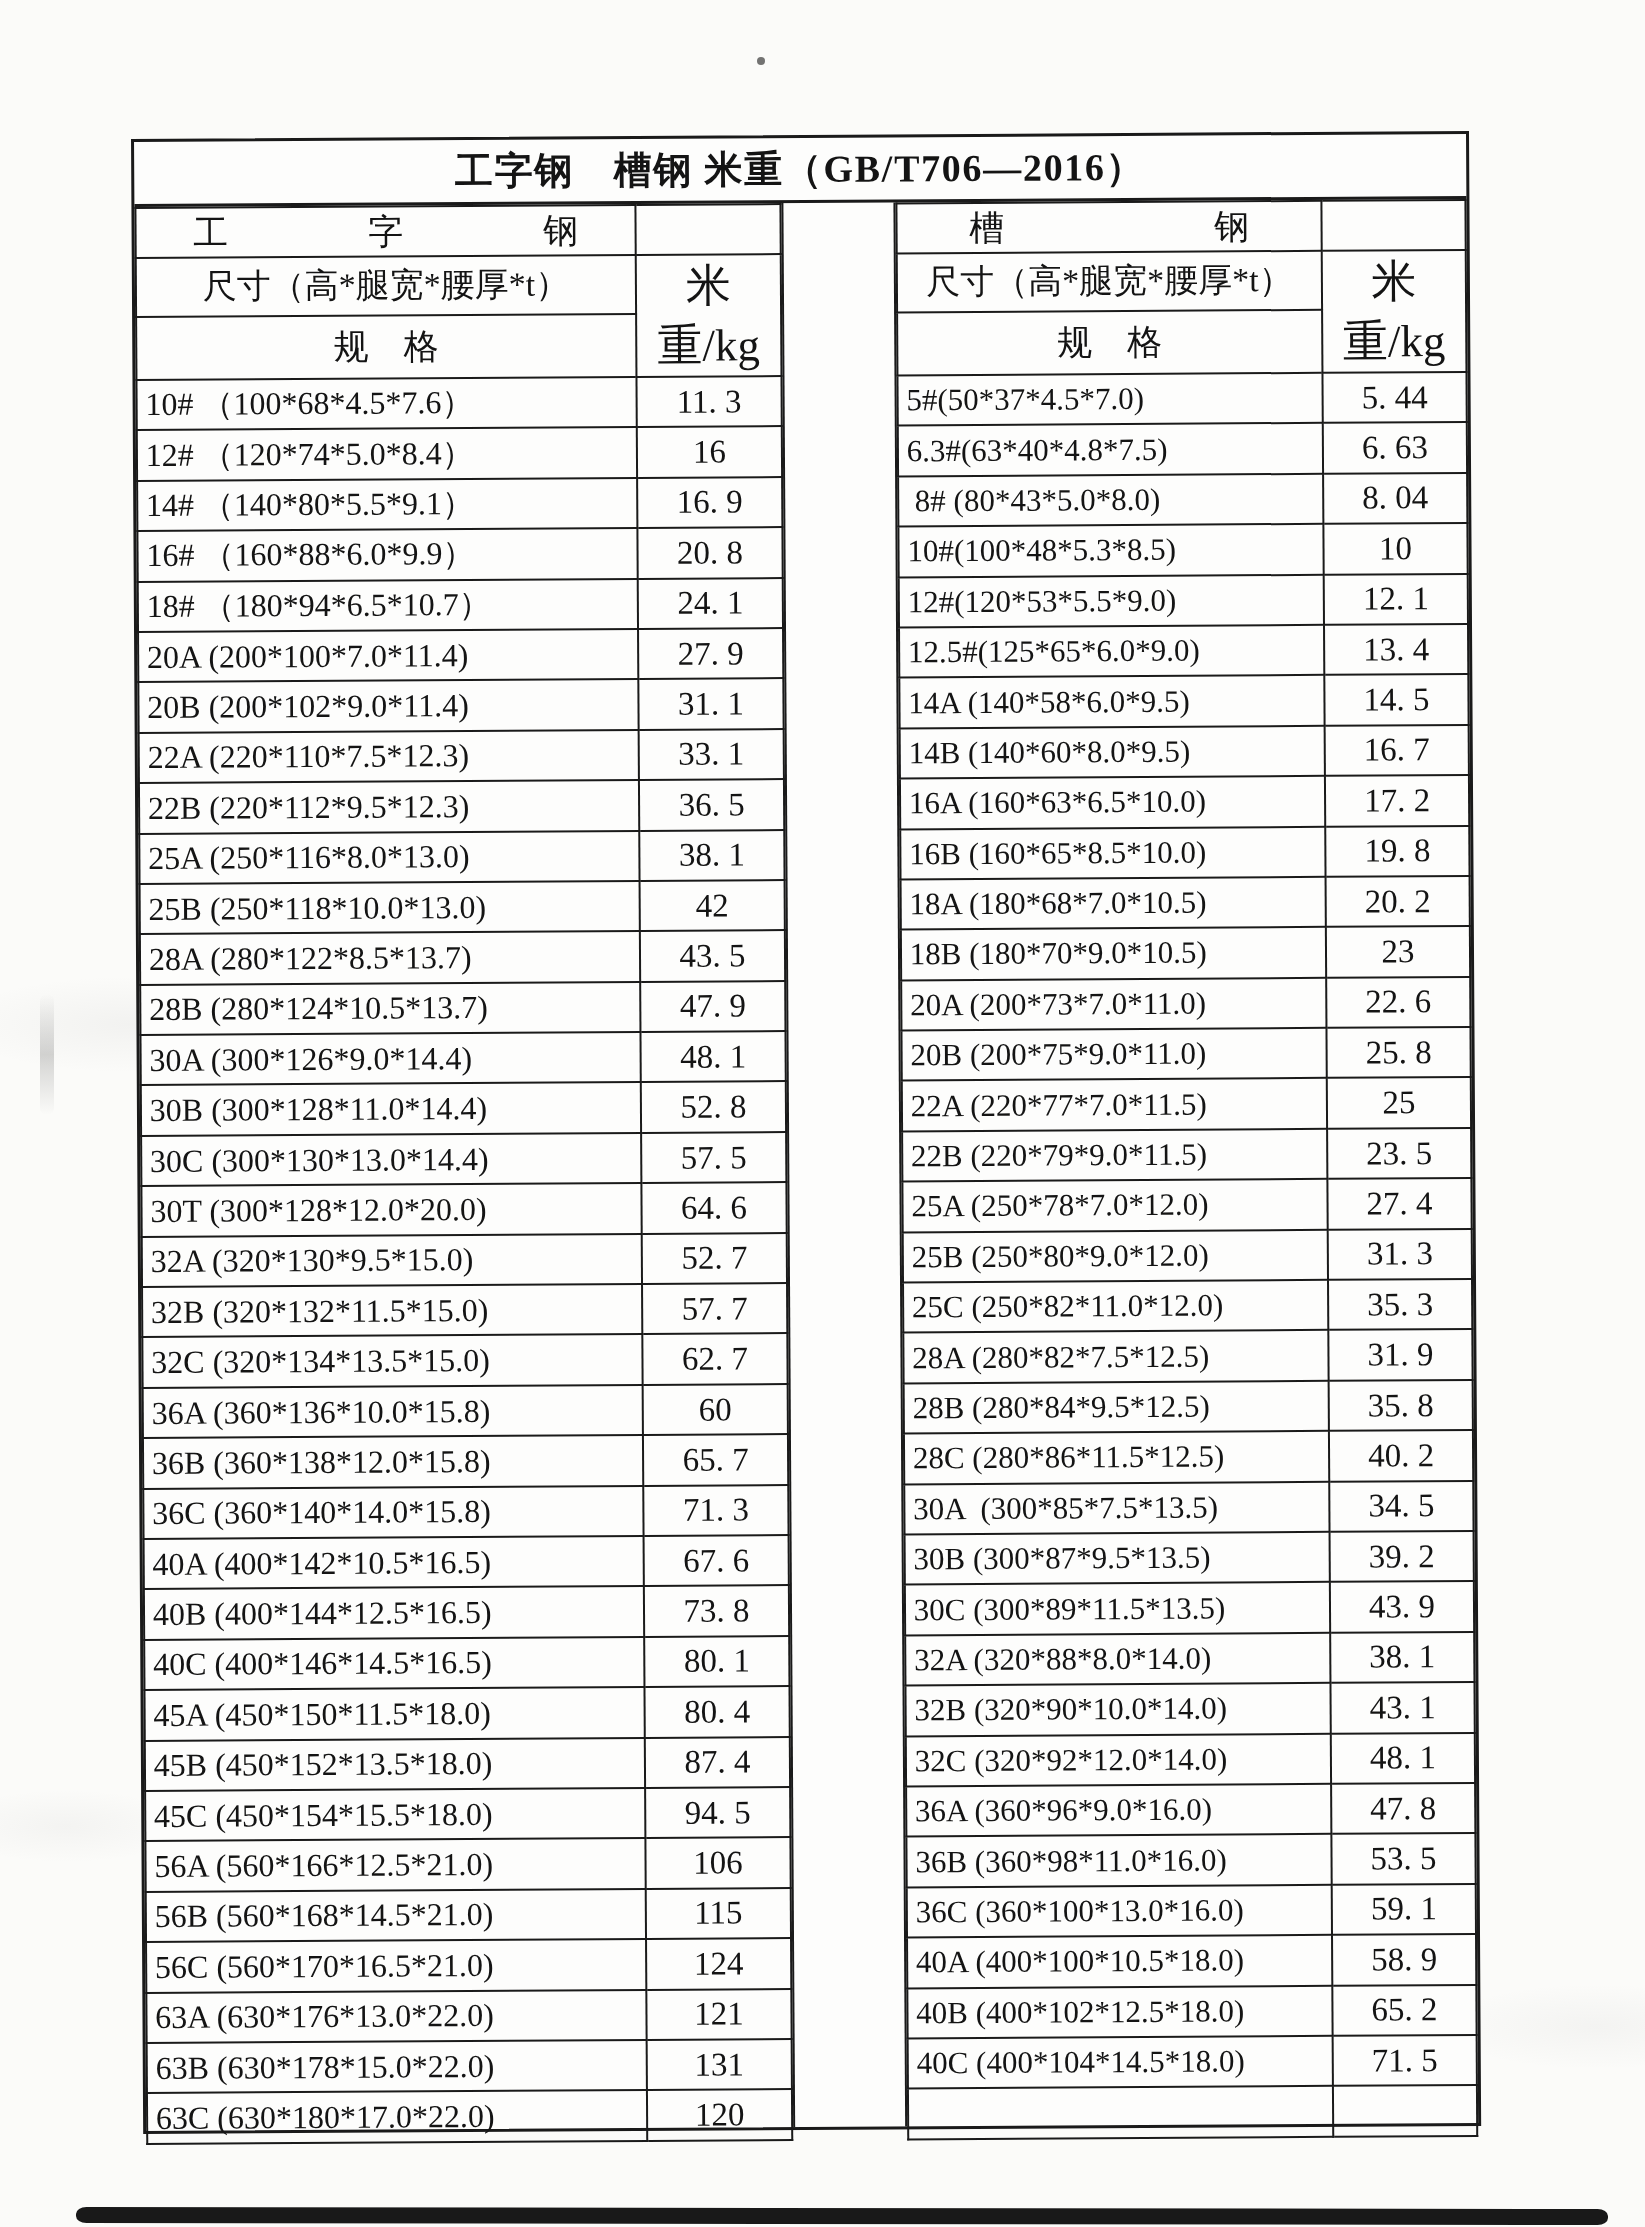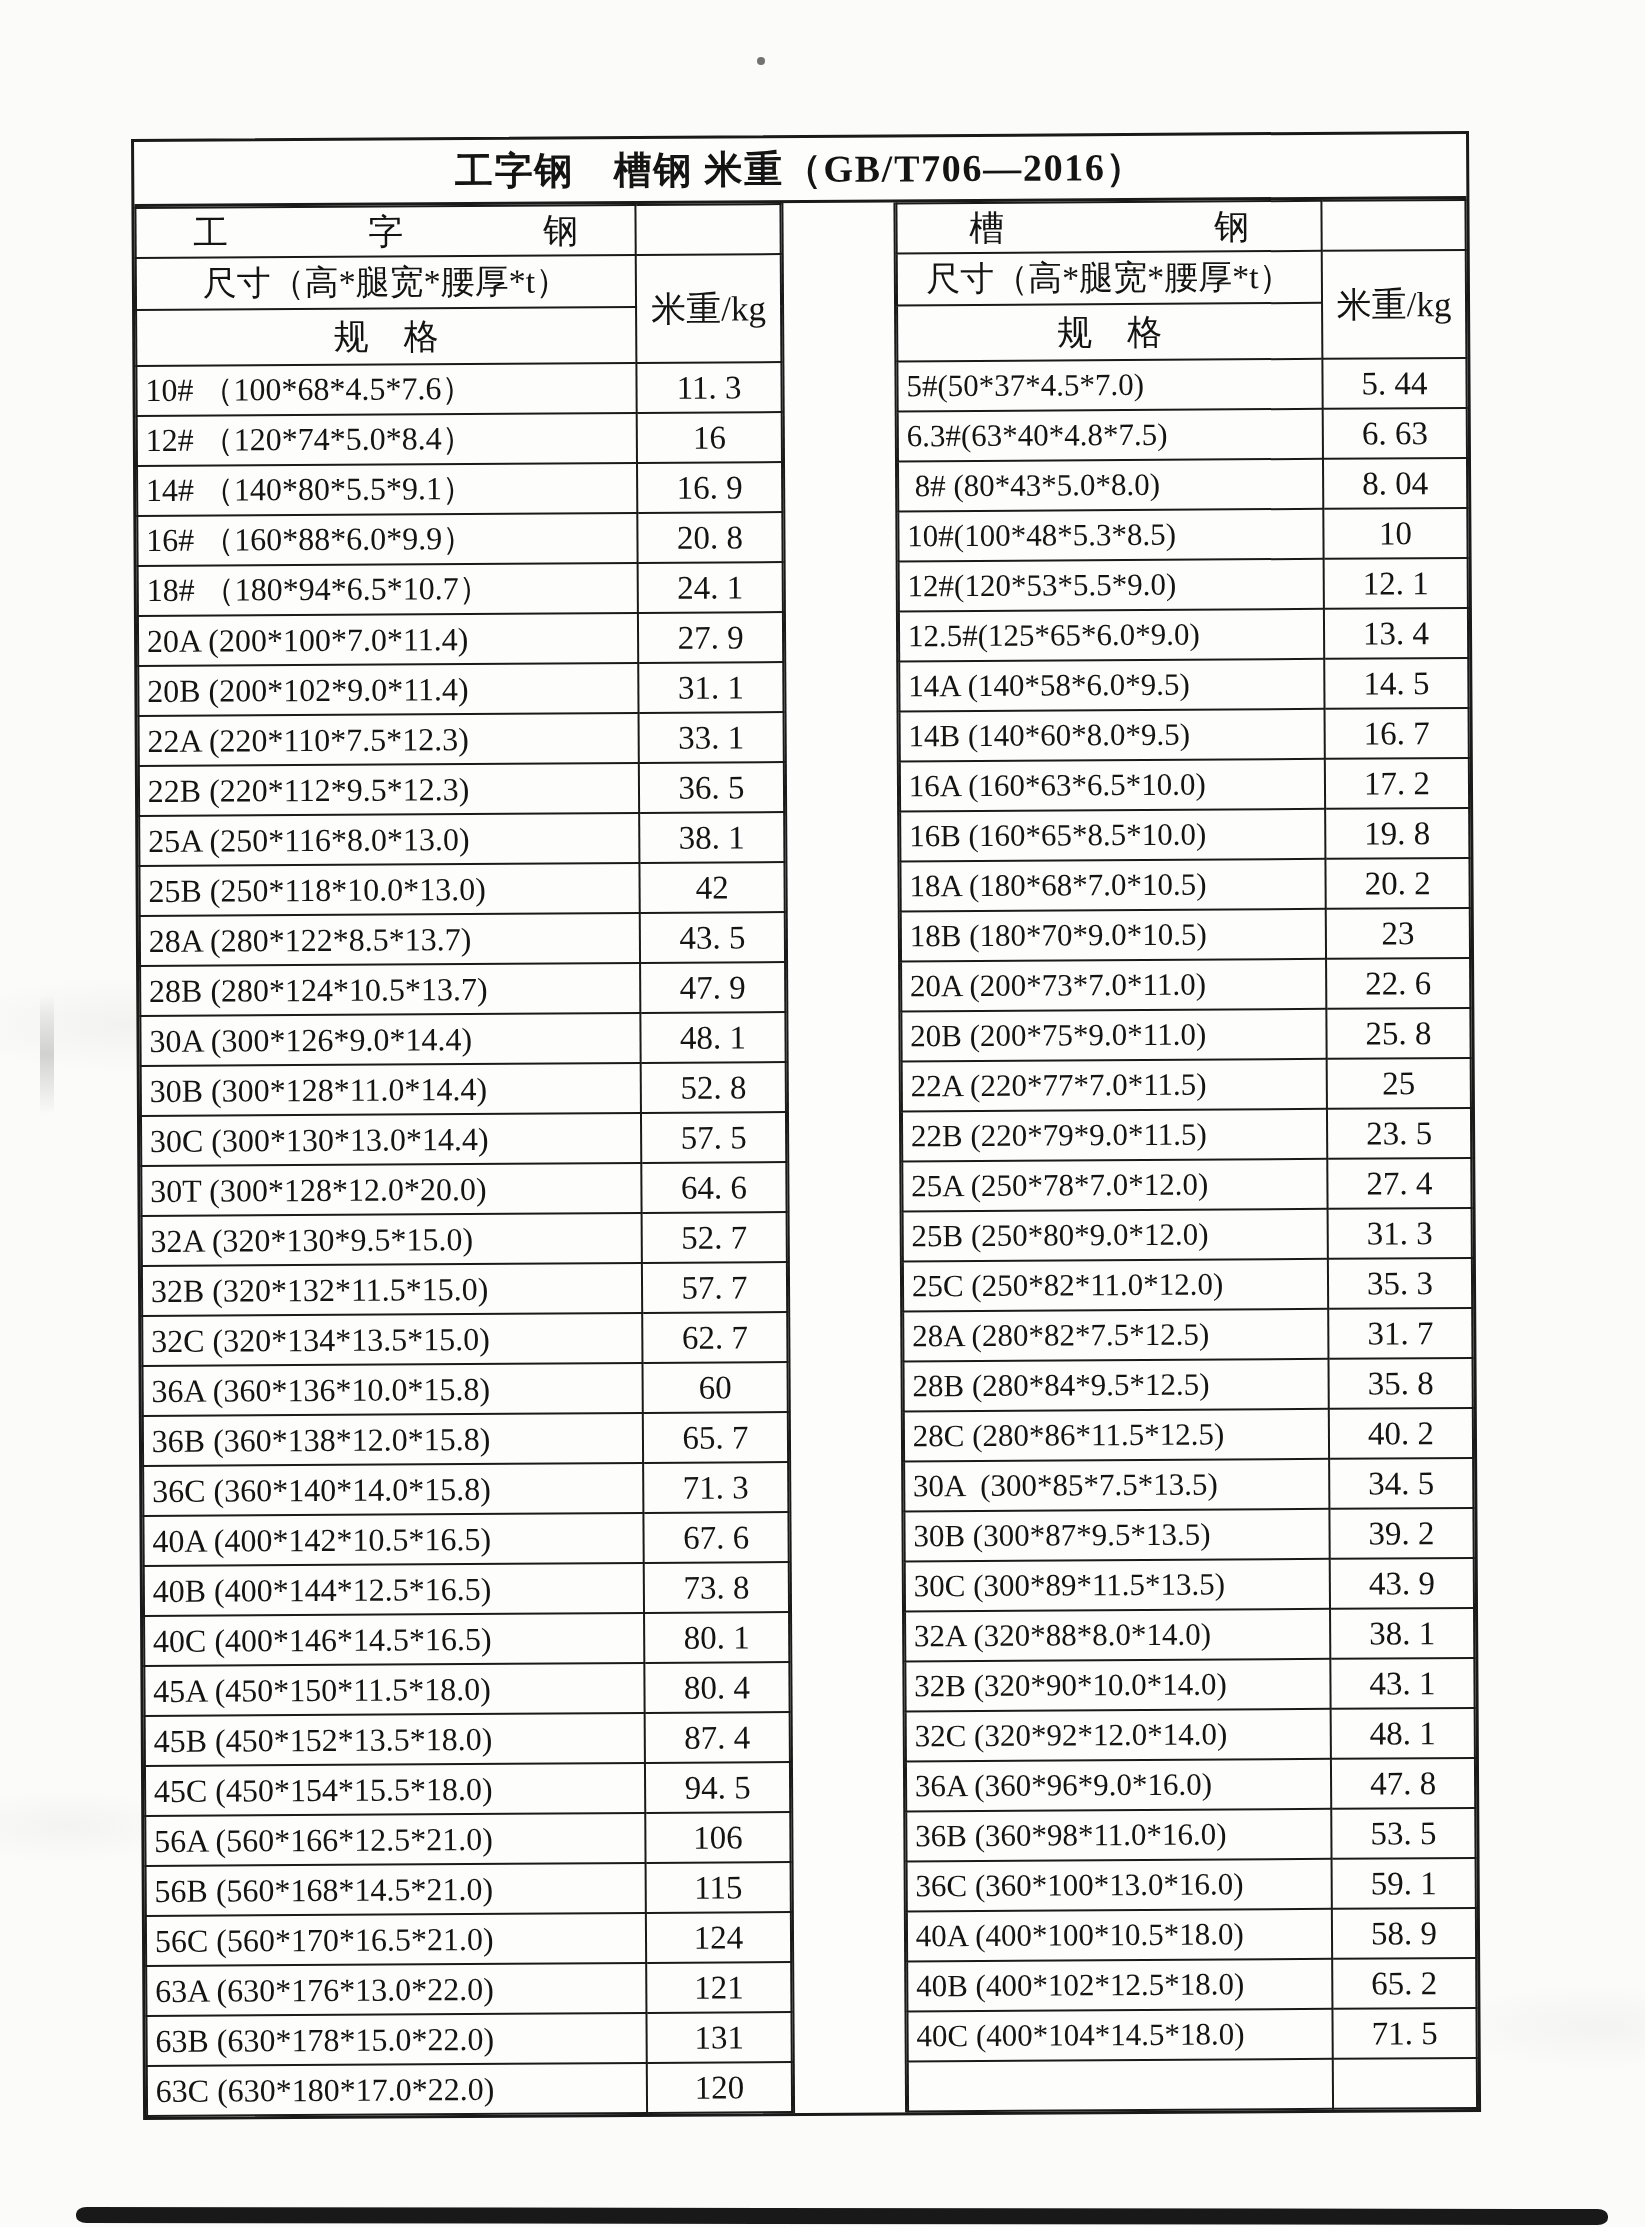--- a/index.html
+++ b/index.html
@@ -39,21 +39,21 @@
   .gap-col {
     width:118px;
     border-left:2.6px solid #1a1a1a;
     border-right:2.6px solid #1a1a1a;
   }
   td,th { border:2.6px solid #1a1a1a; padding:0 5.2px; font-weight:normal; overflow:hidden; }
   th.sec   { font-size:35px; height:48px; text-align:center; white-space:pre; }
   th.w-empty { }
   th.spec-h  { font-size:34px; height:50px; text-align:center; white-space:pre; }
   th.spec-sh { font-size:35px; height:54px; text-align:center; white-space:pre; }
-  th.w-h   { font-size:35px; text-align:center; }
+  th.w-h   { font-size:45px; text-align:center; }
   td.spec  { font-size:32px; height:48px; text-align:left; padding-left:7.8px; white-space:pre; }
   .rtable td.spec { font-size:31px; }
   td.wval  { font-size:33px; text-align:center; white-space:pre; }
   .lcol-spec { width:500px; } .lcol-w { width:145px; }
   .rcol-spec { width:425px; } .rcol-w { width:144px; }
   
   .dot-artifact {
     position:absolute; left:757px; top:57px; width:7.8px; height:7.8px;
     background:#5a5a5a; border-radius:50%; opacity:.85;
   }
@@ -390,21 +390,21 @@
             <td class="wval">31. 3</td>
           </tr>
 
           <tr>
             <td class="spec">25C (250*82*11.0*12.0)</td>
             <td class="wval">35. 3</td>
           </tr>
 
           <tr>
             <td class="spec">28A (280*82*7.5*12.5)</td>
-            <td class="wval">31. 7</td>
+            <td class="wval">31. 9</td>
           </tr>
 
           <tr>
             <td class="spec">28B (280*84*9.5*12.5)</td>
             <td class="wval">35. 8</td>
           </tr>
 
           <tr>
             <td class="spec">28C (280*86*11.5*12.5)</td>
             <td class="wval">40. 2</td>

